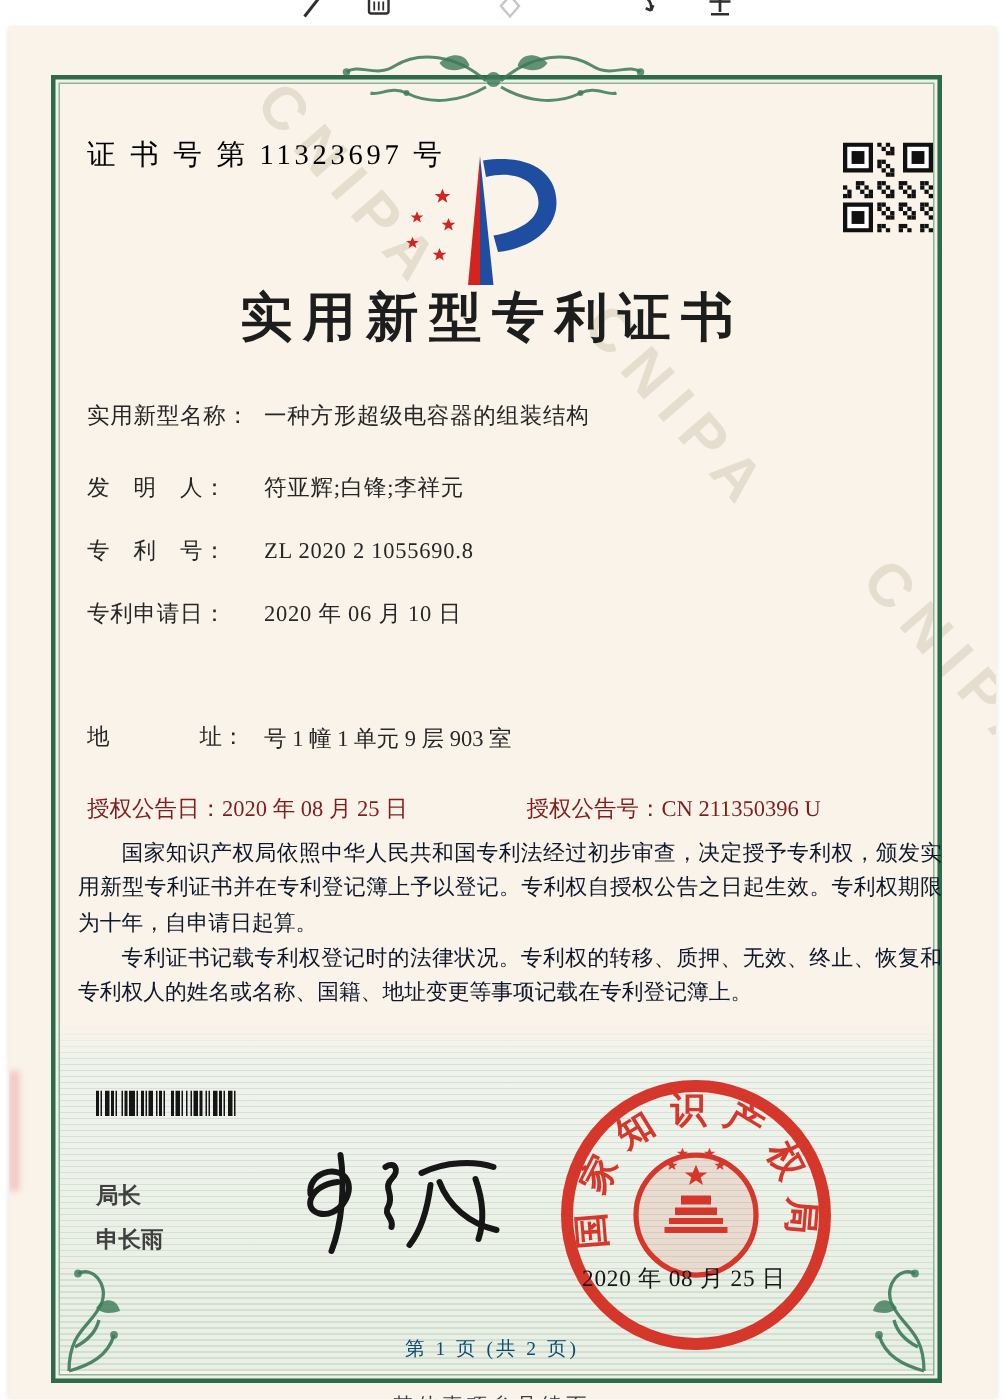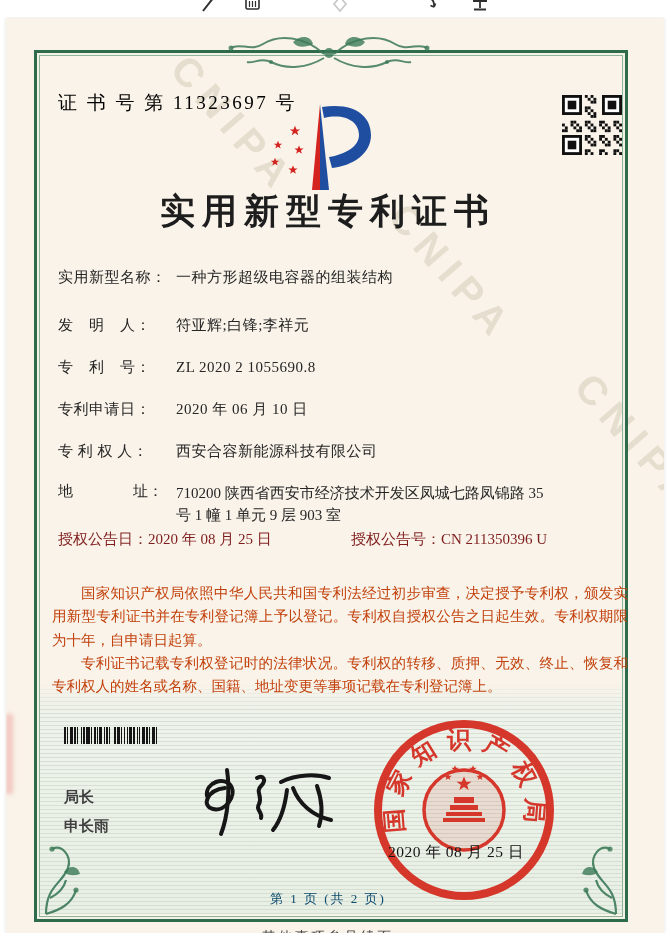--- a/index.html
+++ b/index.html
@@ -27,21 +27,21 @@
   .title{left:28px;top:170px;width:588px;text-align:center;font-size:35px;font-weight:700;
          letter-spacing:7px;color:#1d1d1d;z-index:2;}
   .row{left:52px;font-size:15px;color:#262626;letter-spacing:.5px;z-index:2;white-space:nowrap;}
   .row .lbl{display:inline-block;width:118px;white-space:pre;}
   .addrblock{left:52px;top:464px;font-size:15px;color:#262626;z-index:2;}
   .addrblock .lbl{display:inline-block;width:118px;white-space:pre;vertical-align:top;}
   .addrlines{display:inline-block;line-height:22px;max-width:430px;white-space:normal;}
   .grantrow{left:52px;top:512px;font-size:15px;color:#7f1d1d;z-index:2;white-space:nowrap;}
   .grantrow .col2{position:absolute;left:293px;top:0;white-space:nowrap;}
   .paras{left:46px;top:540px;width:576px;font-size:14.5px;line-height:23.3px;text-align:justify;
-         color:#c2410c;z-index:2;margin-top:24px;}
+         color:#0f172a;z-index:2;}
   .paras p{margin:0;text-indent:2em;}
   .barcode{left:58px;top:709px;width:182px;height:17px;z-index:2;}
   .signer{left:58px;z-index:2;font-family:Liberation Serif, serif;
           font-weight:700;font-size:15px;color:#404040;}
   .signature{left:175px;top:748px;z-index:2;}
   .seal{left:363px;top:697px;z-index:3;opacity:.92;}
   .sealdate{left:382px;top:824px;font-size:15.5px;letter-spacing:.5px;color:#151515;z-index:4;}
   .pagefooter{left:28px;top:872px;width:588px;text-align:center;font-size:13px;letter-spacing:2px;
               color:#0c4a6e;z-index:2;}
   .contnote{left:28px;top:910px;width:588px;text-align:center;font-size:13.5px;letter-spacing:3px;
@@ -266,25 +266,22 @@
     </div>
     <div class="abs row" style="top:298px">
       <span class="lbl">发　明　人：</span><span>符亚辉;白锋;李祥元</span>
     </div>
     <div class="abs row" style="top:340px">
       <span class="lbl">专　利　号：</span><span>ZL 2020 2 1055690.8</span>
     </div>
     <div class="abs row" style="top:382px">
       <span class="lbl">专利申请日：</span><span>2020 年 06 月 10 日</span>
     </div>
-    <div class="abs row" style="top:424px">
-      <span class="lbl">专 利 权 人：</span><span>西安合容新能源科技有限公司</span>
-    </div>
     <div class="abs addrblock">
-      <span class="lbl">地　　　　址：</span><span class="addrlines"><span style="display:block">710200 陕西省西安市经济技术开发区凤城七路凤锦路 35</span><span style="display:block">号 1 幢 1 单元 9 层 903 室</span></span>
+      <span class="lbl">地　　　　址：</span><span class="addrlines"><span style="display:block">号 1 幢 1 单元 9 层 903 室</span></span>
     </div>
     <div class="abs grantrow">
       <span>授权公告日：</span><span>2020 年 08 月 25 日</span>
       <span class="col2"><span>授权公告号：</span><span>CN 211350396 U</span></span>
     </div>
 
     <div class="abs paras">
       <p>国家知识产权局依照中华人民共和国专利法经过初步审查，决定授予专利权，颁发实用新型专利证书并在专利登记簿上予以登记。专利权自授权公告之日起生效。专利权期限为十年，自申请日起算。</p>
       <p>专利证书记载专利权登记时的法律状况。专利权的转移、质押、无效、终止、恢复和专利权人的姓名或名称、国籍、地址变更等事项记载在专利登记簿上。</p>
     </div>

